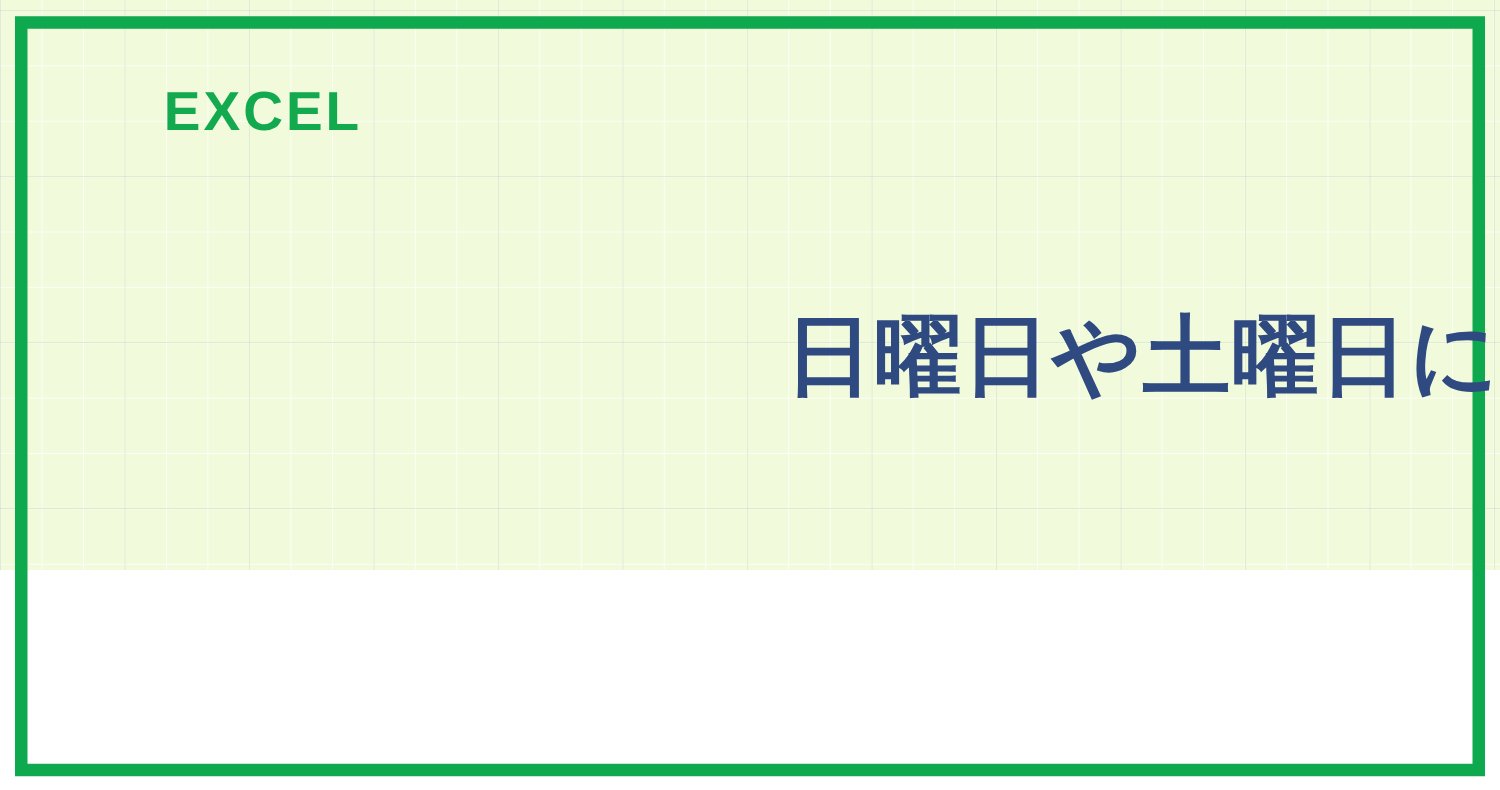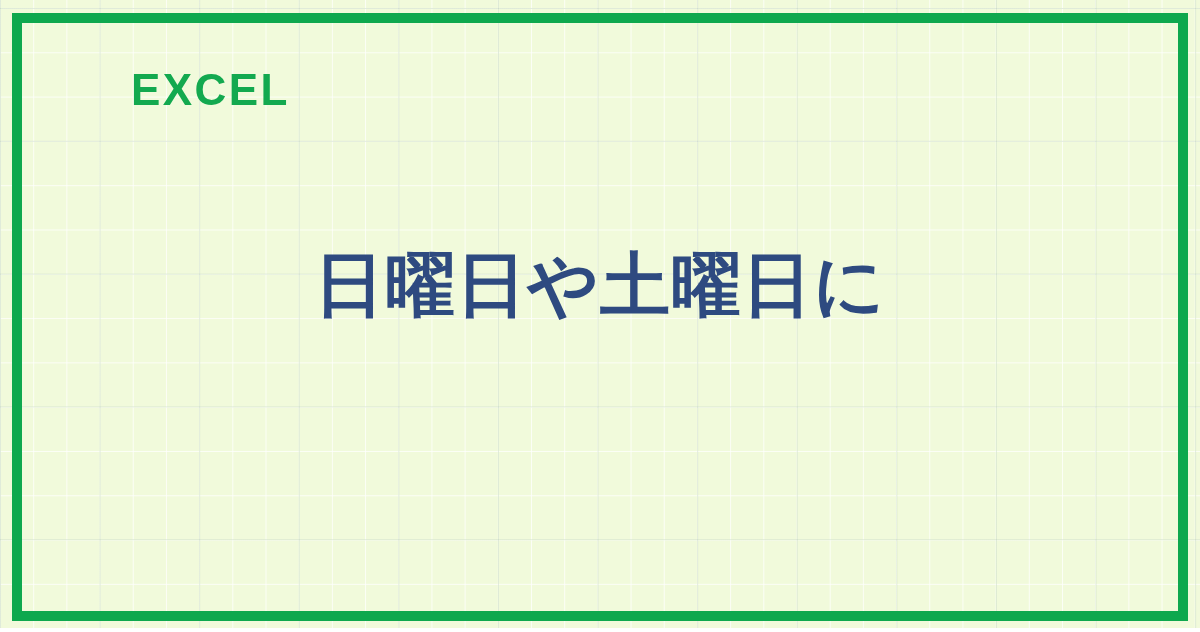--- a/index.html
+++ b/index.html
@@ -9,21 +9,21 @@
   body {
     width: 1200px;
     height: 632px;
     overflow: hidden;
     font-family: "Liberation Sans", "DejaVu Sans", sans-serif;
   }
 
   .thumbnail {
     position: relative;
     width: 1200px;
-    height: 628px;
+    height: 456px;
     box-sizing: border-box;
     background-color: #f1fadb;
     
     background-image:
       linear-gradient(to right, rgba(168, 196, 160, 0.33) 1px, transparent 1px),
       linear-gradient(to bottom, rgba(168, 196, 160, 0.33) 1px, transparent 1px),
       linear-gradient(to right, rgba(255, 255, 255, 0.75) 1px, transparent 1px),
       linear-gradient(to bottom, rgba(255, 255, 255, 0.75) 1px, transparent 1px);
     background-size:
       99.6px 132.8px,
@@ -54,21 +54,21 @@
     letter-spacing: 0.055em;
     color: #13a94f;
     white-space: nowrap;
   }
 
   .headline {
     position: absolute;
     left: 0;
     right: 0;
     top: 236px;
-    text-align: center;
+    text-align: right;
     color: #2e4a80;
     font-size: 70px;
     line-height: 1.41;
     font-weight: 700;
     letter-spacing: 0.015em;
   }
 
   .headline-line {
     display: block;
     white-space: nowrap;

